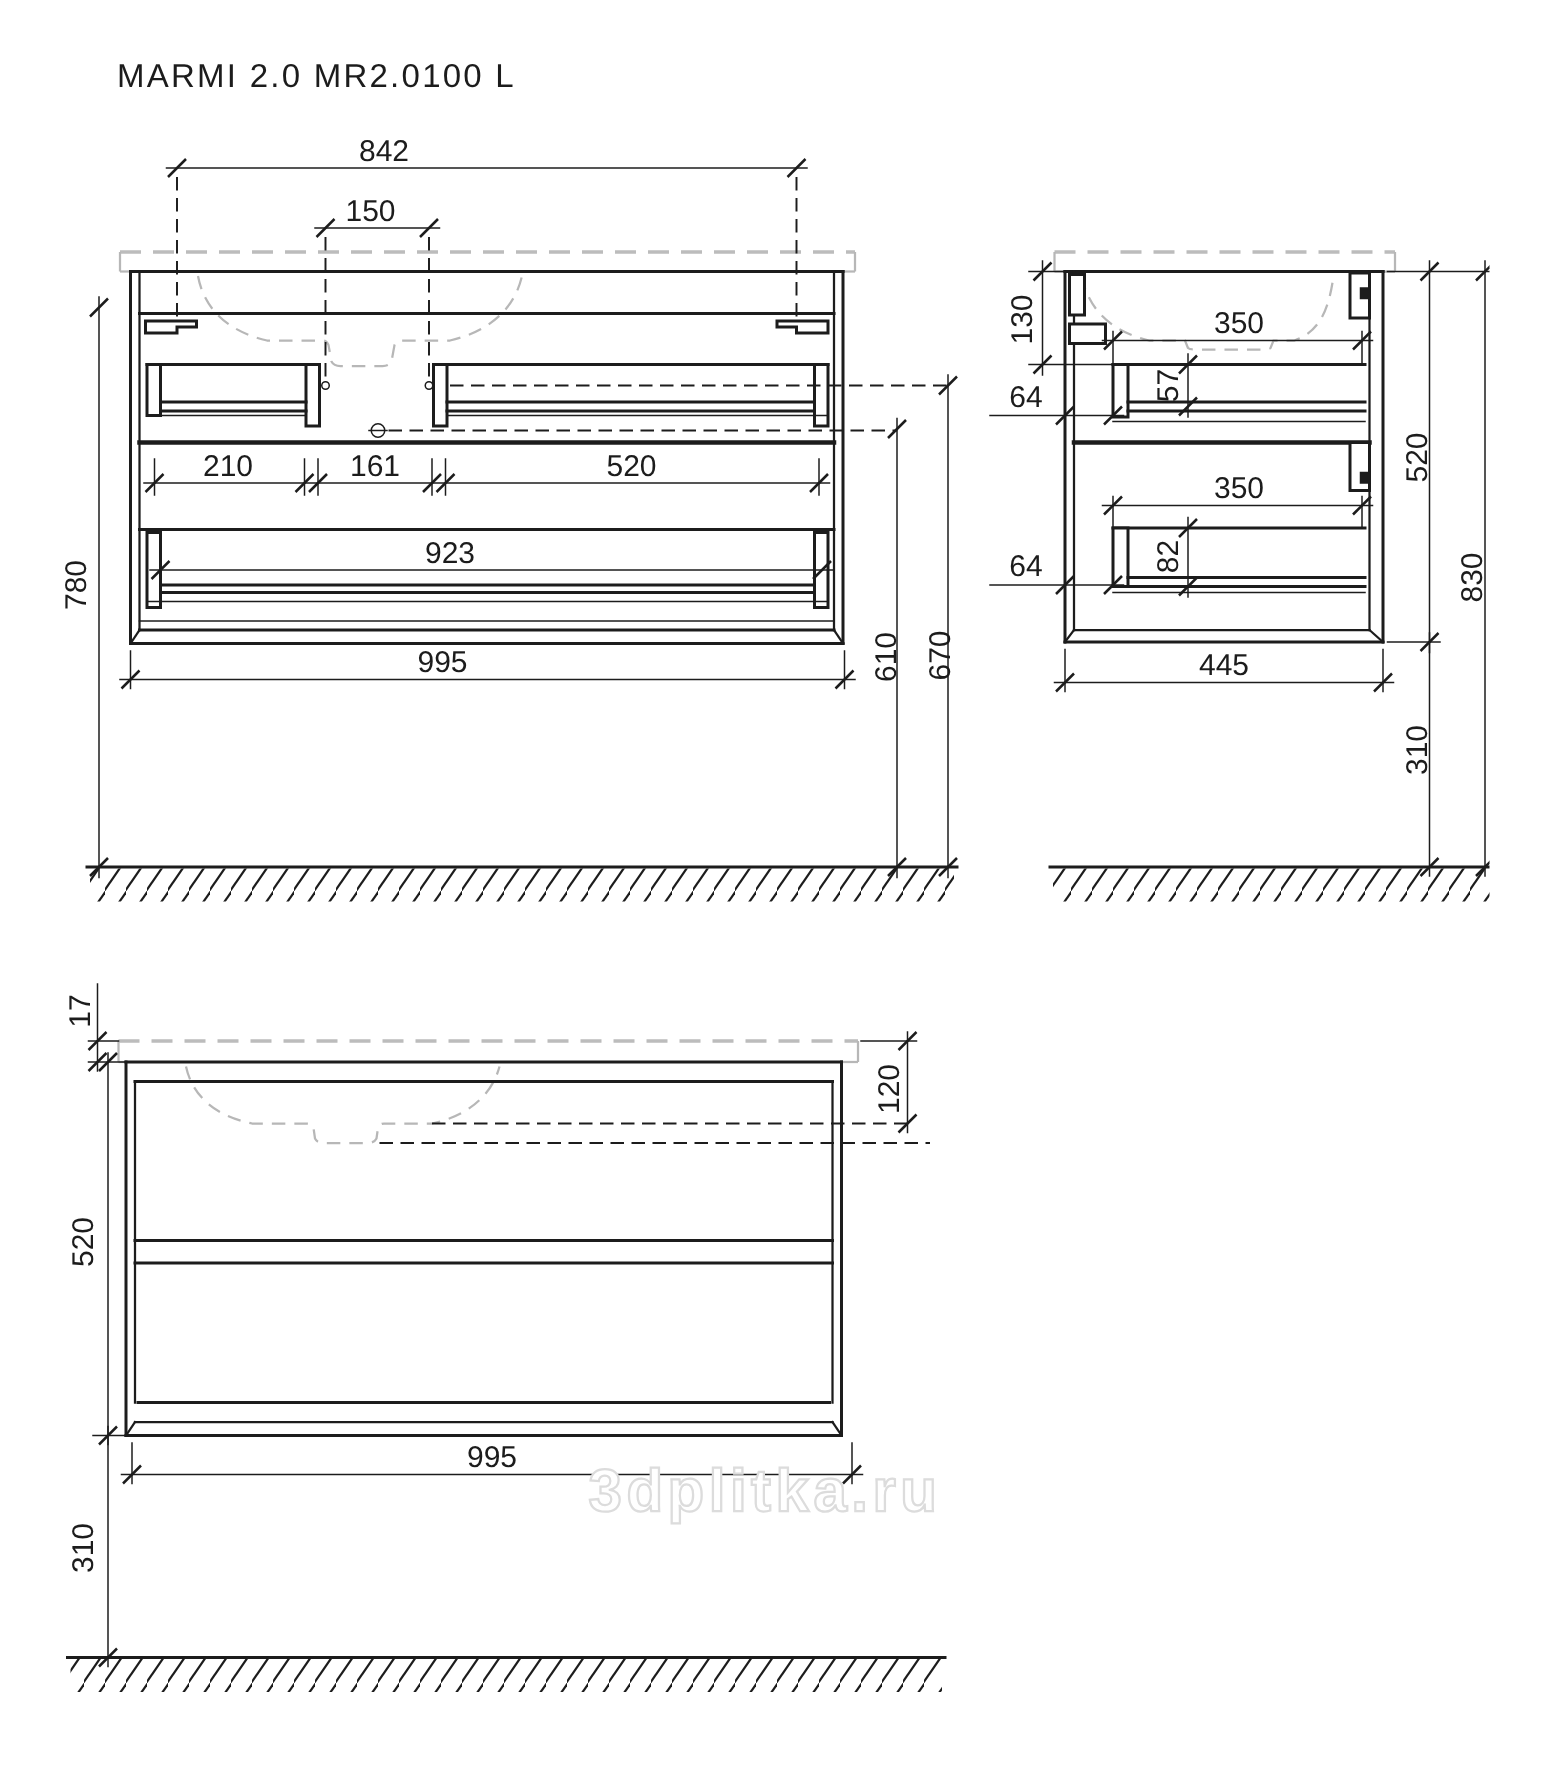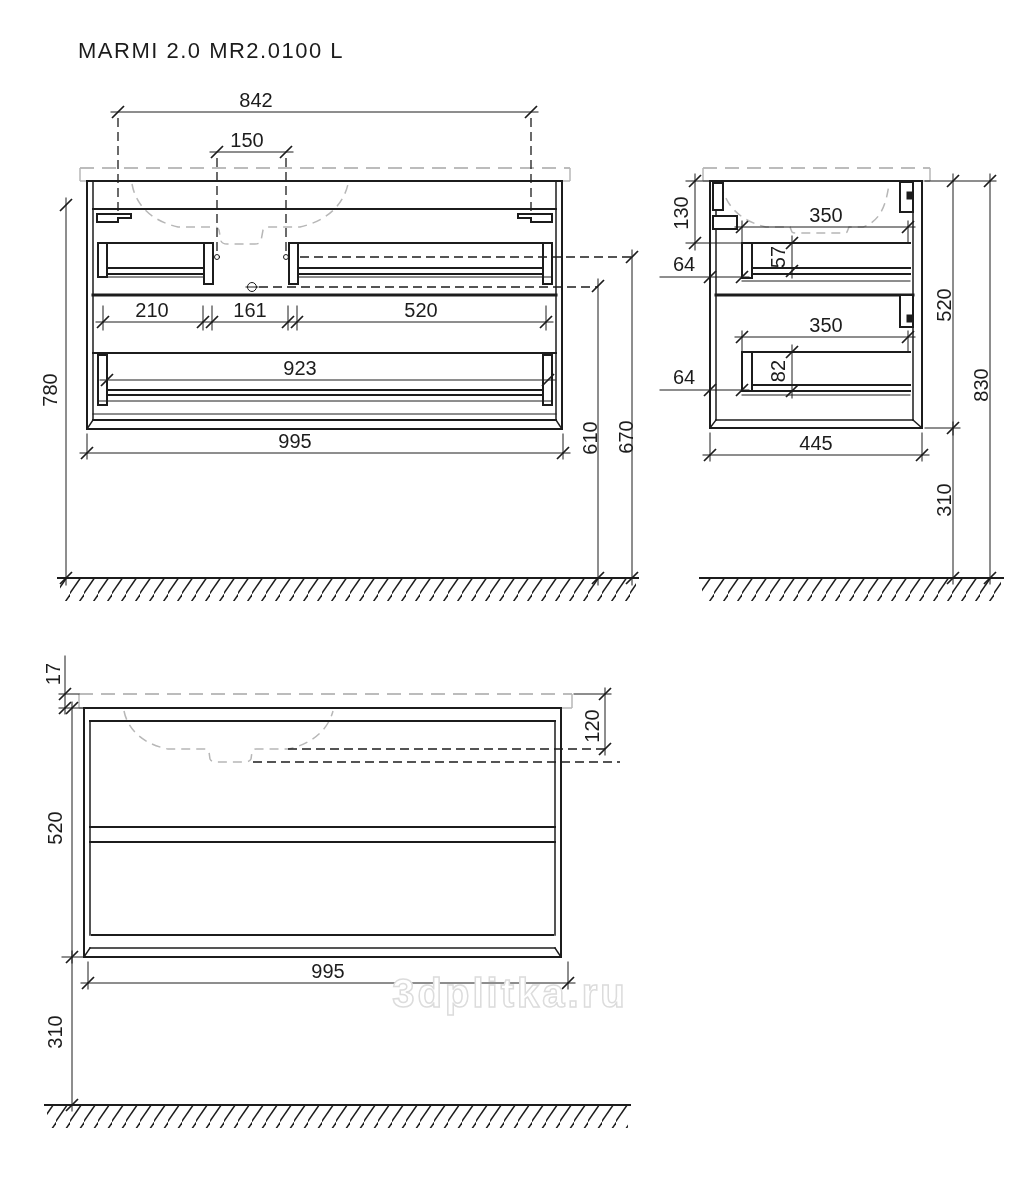--- a/index.html
+++ b/index.html
@@ -1,16 +1,16 @@
 <!DOCTYPE html>
 <html><head>
 <meta charset="utf-8">
 <style>
   html,body{margin:0;padding:0;background:#ffffff;}
-  #stage{position:relative;width:993px;height:1185px;background:#fff;overflow:hidden;padding-left:40px;}
+  #stage{position:relative;width:993px;height:1185px;background:#fff;overflow:hidden;}
   svg{position:absolute;left:0;top:0;}
   .ln  {stroke:#1c1c1c;stroke-width:2;fill:none;stroke-linecap:square;}
   .ln3 {stroke:#1c1c1c;stroke-width:3;fill:none;stroke-linecap:square;}
   .ln15{stroke:#1c1c1c;stroke-width:1.5;fill:none;stroke-linecap:square;}
   .tn  {stroke:#1c1c1c;stroke-width:1;fill:none;stroke-linecap:square;}
   .bx  {stroke:#1c1c1c;stroke-width:2;fill:#ffffff;}
   .bxf {stroke:#1c1c1c;stroke-width:1;fill:#1c1c1c;}
   .bdash{stroke:#1c1c1c;stroke-width:1.3;fill:none;stroke-dasharray:9 5;}
   .gdash{stroke:#b7b7b7;stroke-width:1.5;fill:none;stroke-dasharray:9 6;}
   .gtop {stroke:#bcbcbc;stroke-width:2.2;fill:none;stroke-dasharray:14 8;}

